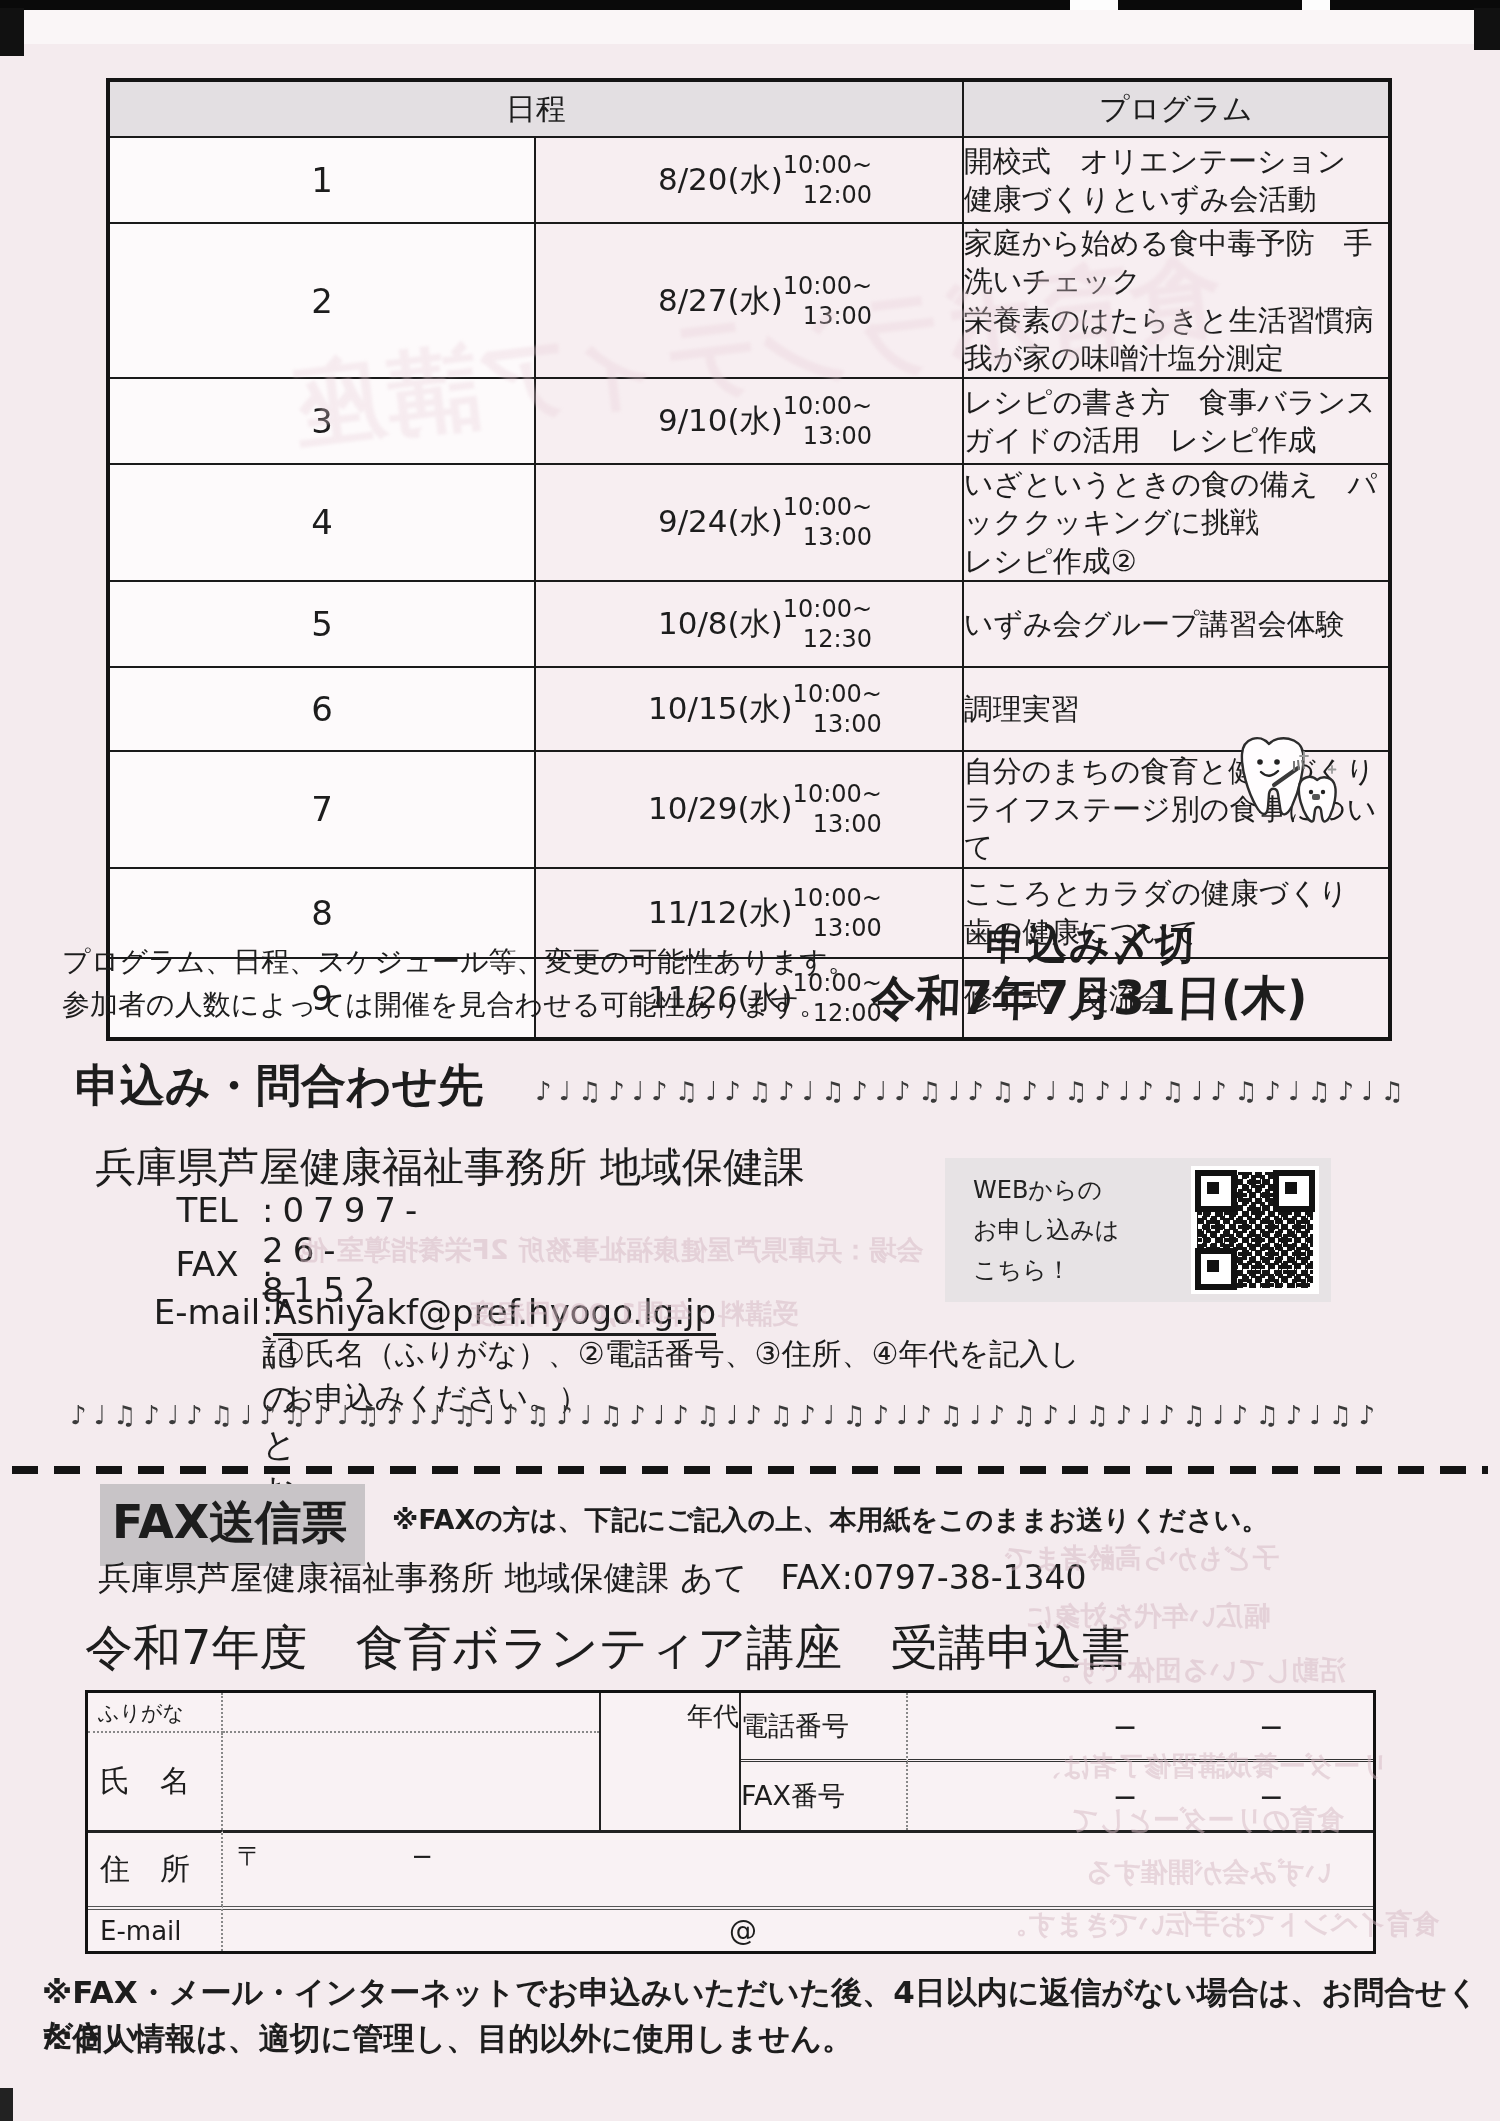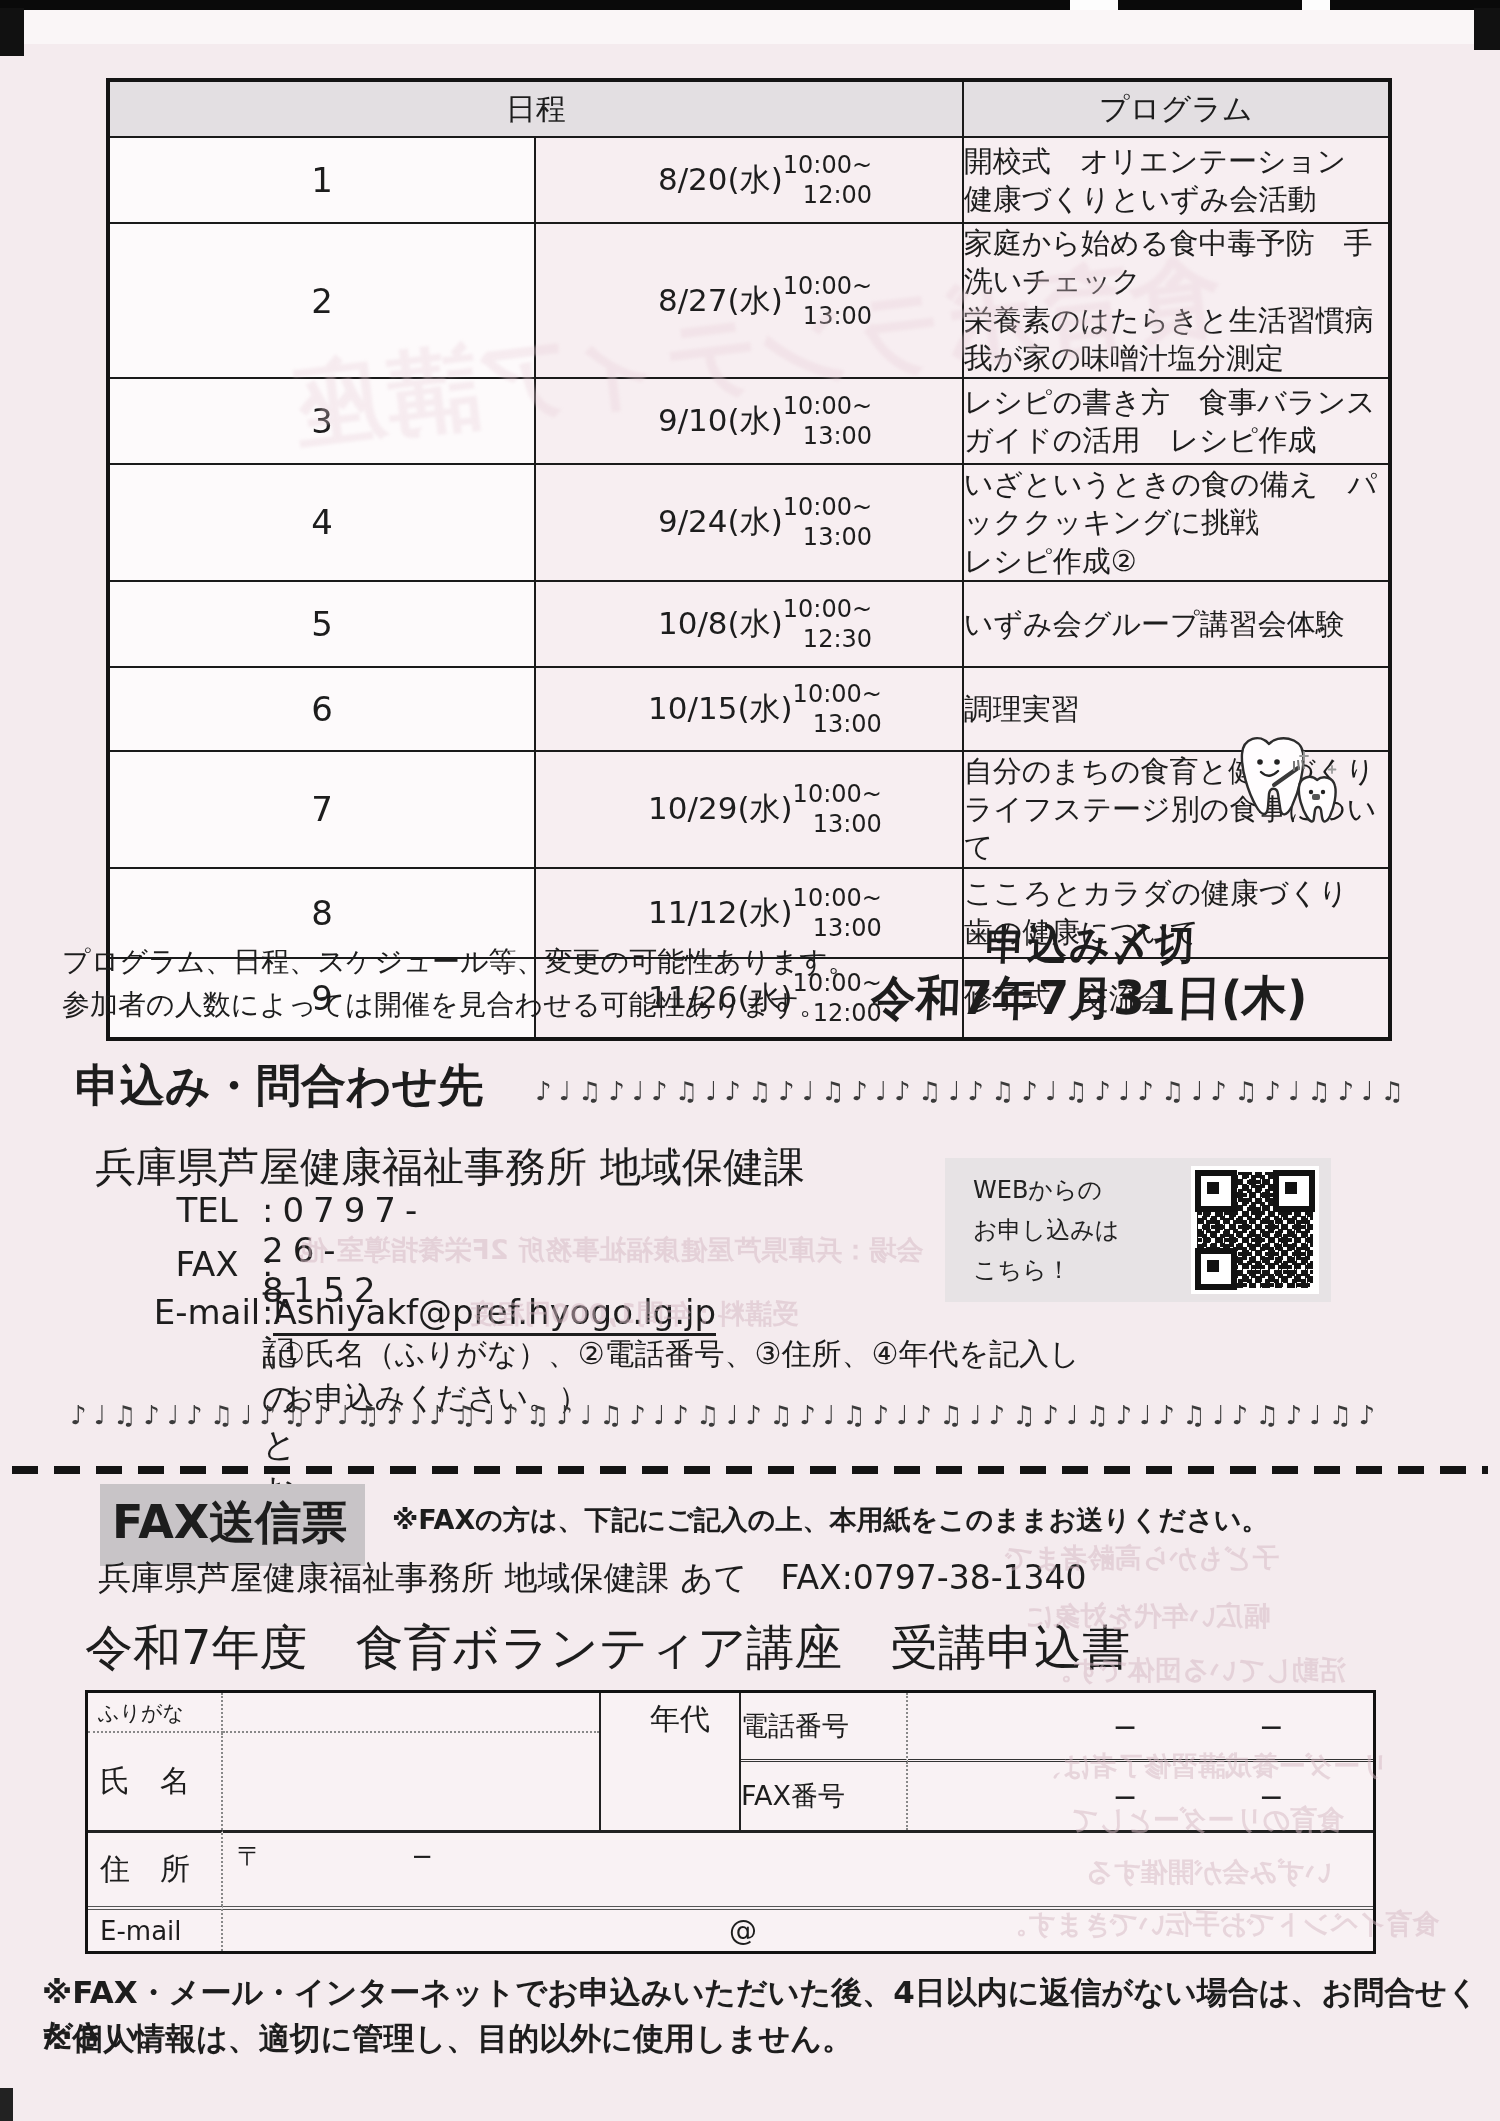--- a/index.html
+++ b/index.html
@@ -86,21 +86,21 @@
     display:grid; grid-template-columns:135px 376px 142px 632px; grid-template-rows:40px 97px 76px 45px;
     background:#f9f2f4; box-sizing:content-box; }
   .fc { position:relative; box-sizing:border-box; }
   .lab-furi { grid-column:1; grid-row:1; border-right:2px dotted #888; border-bottom:2px dotted #888;
     font-size:21px; padding:6px 0 0 10px; }
   .in-furi  { grid-column:2; grid-row:1; border-bottom:2px dotted #888; }
   .lab-name { grid-column:1; grid-row:2; border-right:2px dotted #888; font-size:30px;
     display:flex; align-items:center; padding-left:12px; }
   .in-name  { grid-column:2; grid-row:2; }
   .age { grid-column:3; grid-row:1/3; border-left:2px solid #222; border-right:2px solid #222;
-    font-size:30px; text-align:center; padding-top:6px;padding-left:20px; }
+    font-size:26px; text-align:right; padding-top:6px;padding-left:20px; }
   .rsec { grid-column:4; grid-row:1/3; display:grid; grid-template-columns:167px 465px; grid-template-rows:69px 68px; }
   .rlab { box-sizing:border-box; border-right:2px dotted #888; font-size:27px; display:flex; align-items:center; }
   .rval { box-sizing:border-box; display:flex; align-items:center; font-size:30px; }
   .rtop { border-bottom:3px double #333; }
   .d1 { margin-left:44%; } .d2 { margin-left:26%; }
   .lab-addr { grid-column:1; grid-row:3; border-top:3px solid #222; border-right:2px dotted #888;
     font-size:30px; display:flex; align-items:center; padding-left:12px; }
   .in-addr { grid-column:2/5; grid-row:3; border-top:3px solid #222; padding-top:6px; font-size:26px; }
   .in-addr .yu { margin-left:14px; } .in-addr .yd { margin-left:140px; }
   .lab-mail { grid-column:1; grid-row:4; border-top:4px double #555; border-right:2px dotted #888;

